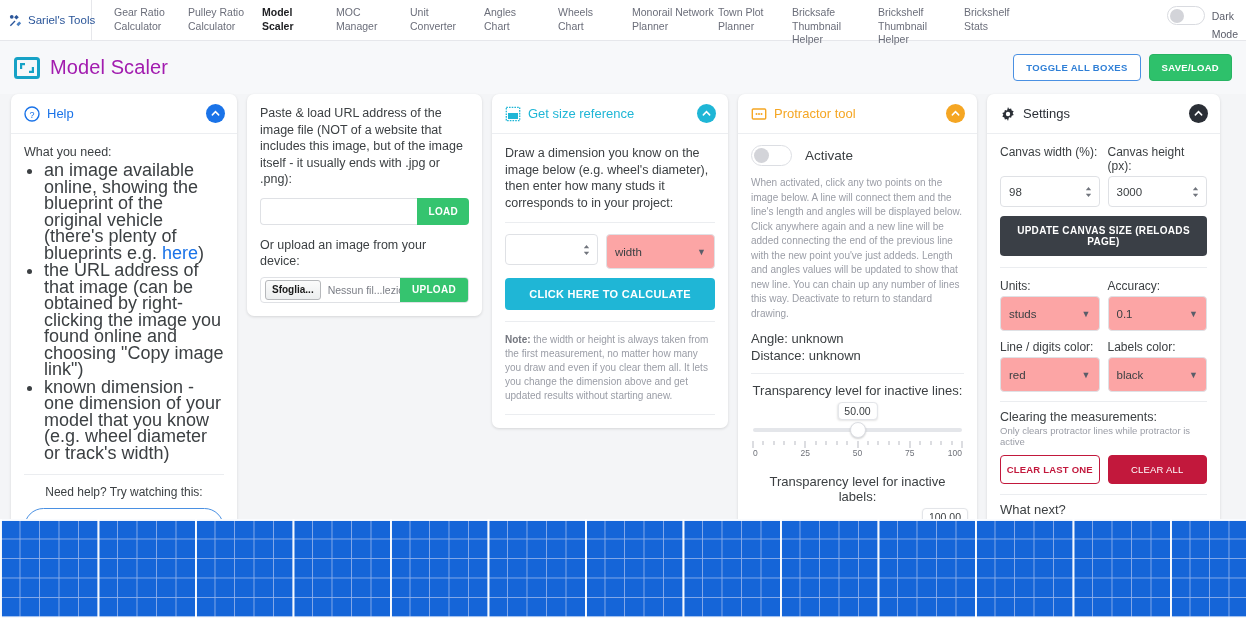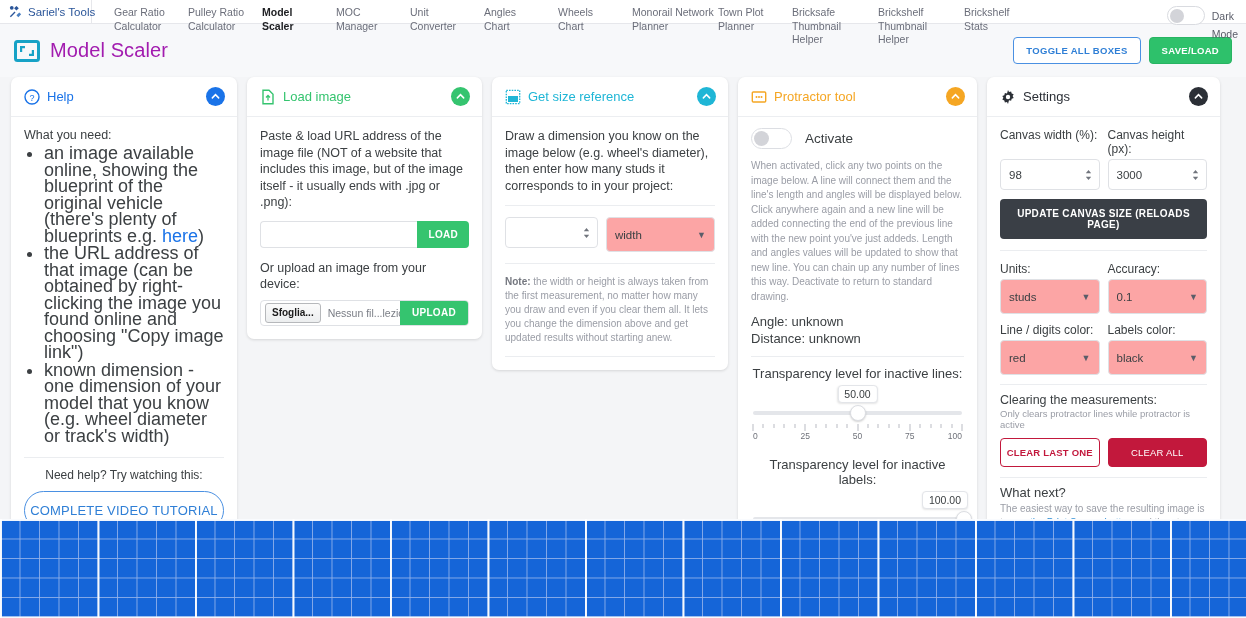--- a/index.html
+++ b/index.html
@@ -7,21 +7,21 @@
     margin: 0; padding: 0;
     width: 1246px; height: 618px;
     overflow: hidden;
     background: #f4f5f7;
     font-family: "Liberation Sans", sans-serif;
     color: #3c4043;
   }
 
   
   .navbar {
-    height: 24px;
+    height: 41px;
     background: #ffffff;
     border-bottom: 1px solid #e6e7eb;
     display: flex;
     align-items: stretch;
     position: relative;
   }
   .brand {
     width: 92px;
     display: flex; align-items: center; gap: 5px;
     padding-left: 8px;
@@ -412,34 +412,20 @@
           <li>the URL address of that image (can be obtained by right-clicking the image you found online and choosing "Copy image link")</li>
           <li>known dimension - one dimension of your model that you know (e.g. wheel diameter or track's width)</li>
         </ul>
       <hr class="hr">
       <p class="help-need">Need help? Try watching this:</p>
       <button class="btn-tutorial">COMPLETE VIDEO TUTORIAL</button>
     </div>
   </div>
 
   <div class="panel p-load">
-    <div class="panel-head">
-      <span class="hicon">
-        <svg viewBox="0 0 16 16" width="16" height="16">
-          <path d="M3 1.2h6l4 4V14.8H3z" fill="none" stroke="#35c46f" stroke-width="1.4"></path>
-          <path d="M8 11.5V6.5M6 8.5L8 6.4l2 2.1" fill="none" stroke="#35c46f" stroke-width="1.3"></path>
-        </svg>
-      </span>
-      <span class="panel-title c-green">Load image</span>
-      <span class="collapse-btn bg-green">
-        <svg viewBox="0 0 10 10">
-            <path d="M1.5 6.5L5 3l3.5 3.5" fill="none" stroke="#fff" stroke-width="1.7" stroke-linecap="round"></path>
-          </svg>
-      </span>
-    </div>
     <div class="panel-body">
       <p class="para">Paste &amp; load URL address of the image file (NOT of a website that includes this image, but of the image itself - it usually ends with .jpg or .png):</p>
       <div class="input-row">
         <input class="txt-input" type="text" placeholder="" style="">
         <button class="btn-attached bg-green">LOAD</button>
       </div>
       <p class="para" style="margin-bottom:7px">Or upload an image from your device:</p>
       <div class="file-row">
         <span class="file-btn">Sfoglia...</span>
         <span class="file-name">Nessun fil...lezionato.</span>
@@ -474,20 +460,21 @@
               <path d="M5 1.5L8 5H2z" fill="#70747c"></path>
               <path d="M5 12.5L2 9h6z" fill="#70747c"></path>
             </svg>
           </span>
         </span>
         <span class="sel-input">
           <span>width</span>
           <span class="caret">▼</span>
         </span>
       </div>
+      <button class="btn-wide-cyan">CLICK HERE TO CALCULATE</button>
       <hr class="divider">
       <p class="note">
         <b>Note:</b><span> the width or height is always taken from the first measurement, no matter how many you draw and even if you clear them all. It lets you change the dimension above and get updated results without starting anew.</span>
       </p>
       <hr class="divider" style="margin-bottom:0">
     </div>
   </div>
 
   <div class="panel p-prot">
     <div class="panel-head">

